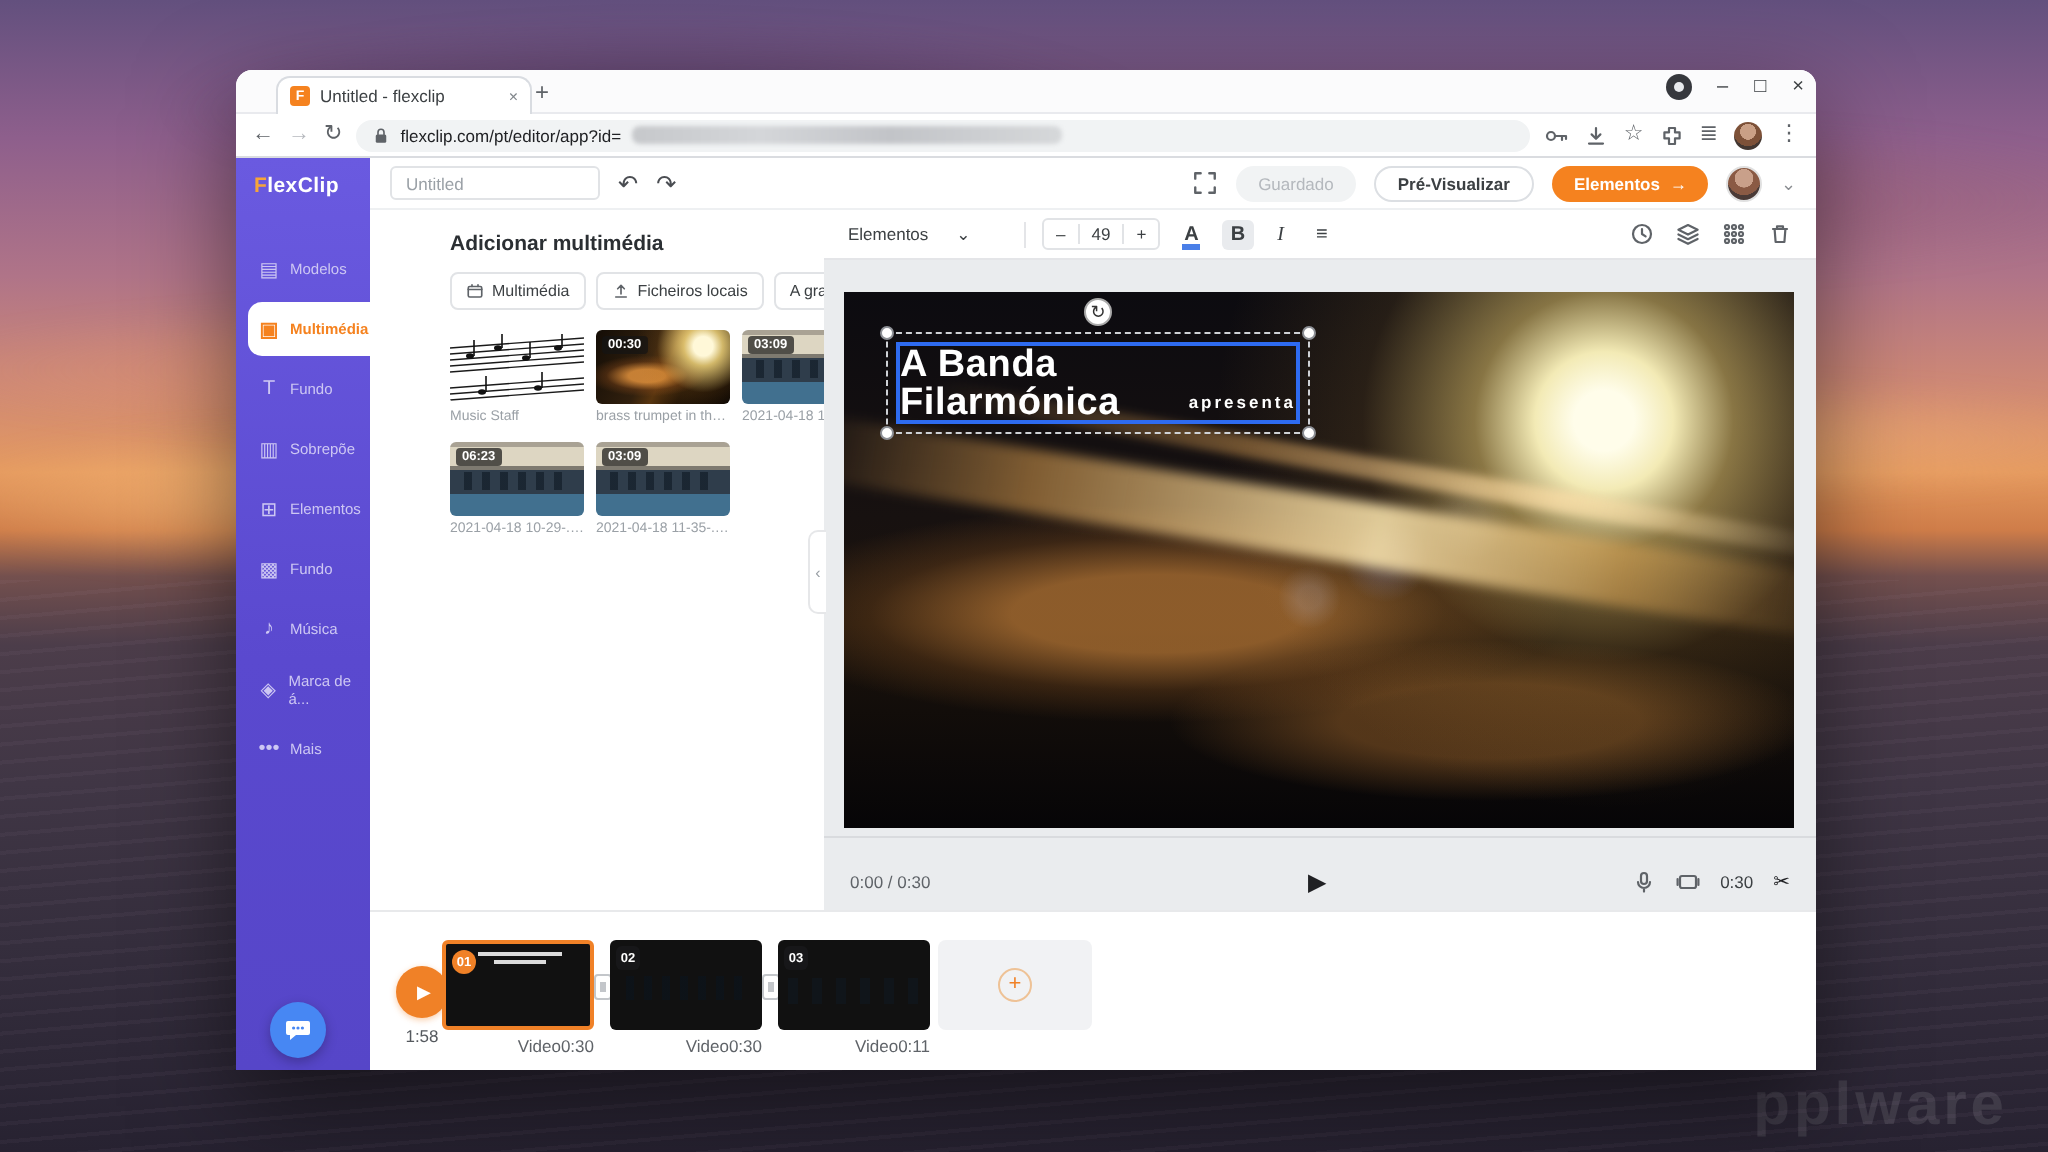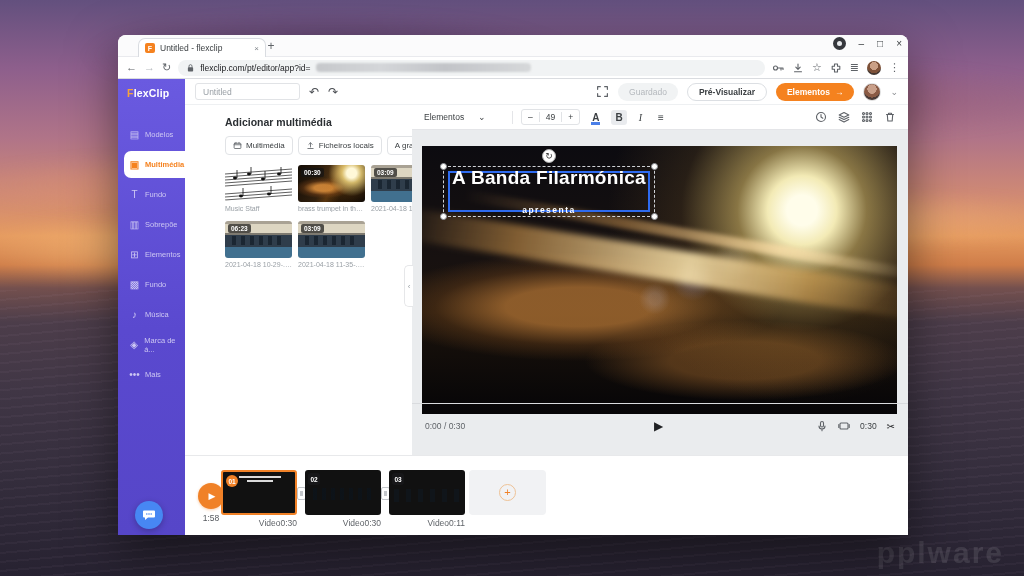--- a/index.html
+++ b/index.html
@@ -153,25 +153,25 @@
 
   .selbox { position:absolute; left:21px; top:20px; width:212px; height:51px;
     border:1px dashed #cfd2d6; }
   .handle { position:absolute; width:7px; height:7px; border-radius:50%; background:#fff;
     border:1px solid #8d9096; }
   .h-tl{left:-4px;top:-4px;} .h-tr{right:-4px;top:-4px;} .h-bl{left:-4px;bottom:-4px;} .h-br{right:-4px;bottom:-4px;}
   .rotator { position:absolute; left:50%; top:-18px; margin-left:-7px; width:14px; height:14px;
     border-radius:50%; background:#fff; border:1px solid #aaa; color:#333; font-size:9px;
     line-height:13px; text-align:center; }
   .textbox { position:absolute; left:4px; top:4px; right:4px; bottom:4px; border:2px solid #2e6bf0;
-    display:flex; flex-direction:column; align-items:center; justify-content:center; }
+    display:flex; align-items:center; justify-content:center; }
   .cv-title { font-size:19px; font-weight:800; color:#fff; letter-spacing:.3px; line-height:1; }
   .cv-sub { font-size:8.5px; font-weight:bold; color:#fff; letter-spacing:1.5px; margin-top:18px; }
 
-  .playerbar { position:absolute; left:0; top:298px; width:100%; height:45px; border-top:1px solid #d9dbde;
+  .playerbar { position:absolute; left:0; top:313px; width:100%; height:45px; border-top:1px solid #d9dbde;
     display:flex; align-items:center; padding:0 13px;text-align:center; }
   .ptime { font-size:8.5px; color:#5f6368; }
   .pplay { position:absolute; left:50%; margin-left:-6px; font-size:12px; color:#202124; }
   .pright { margin-left:auto; display:flex; align-items:center; gap:10px; font-size:8.5px; color:#3c4043; }
   .scissors { font-size:10px; color:#202124; }
 
   
   .timeline { position:absolute; left:67px; top:420px; width:723px; height:80px; background:#fff;
     border-top:1px solid #e8e9eb; }
   .tl-play { position:absolute; left:13px; top:27px; width:26px; height:26px; border-radius:50%;

